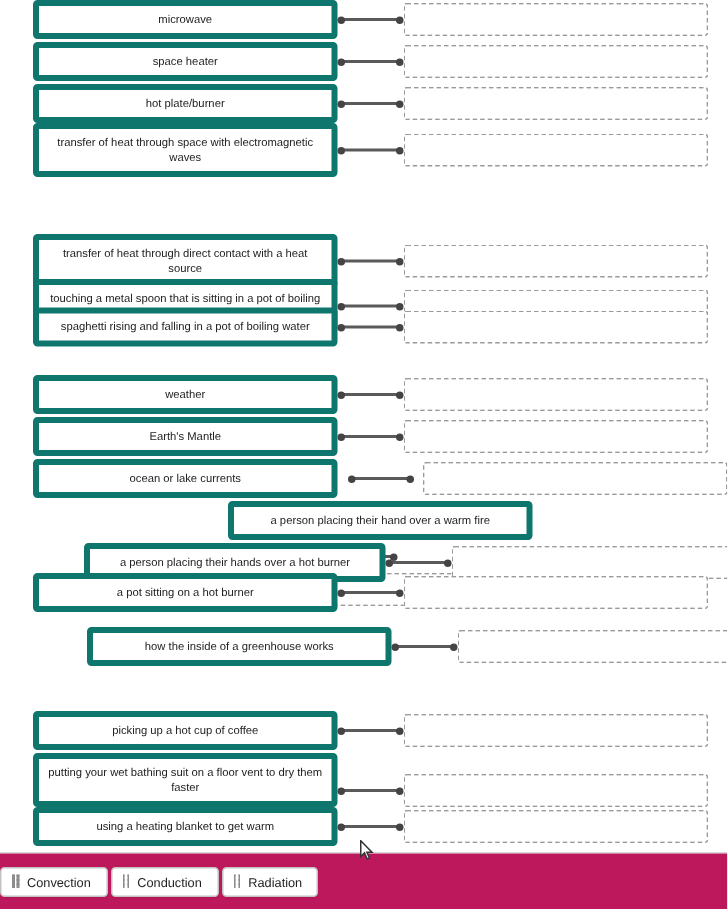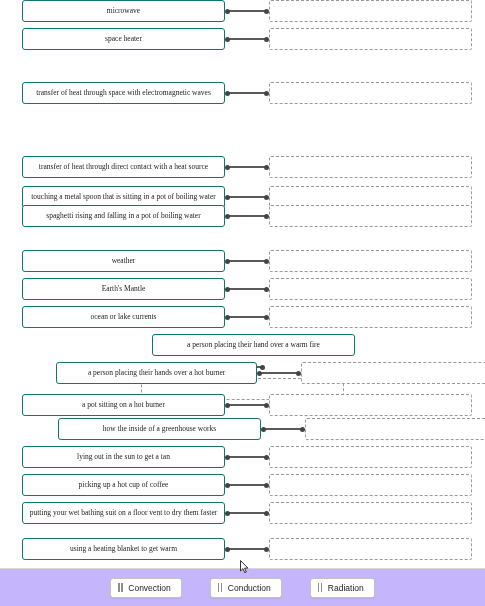--- a/index.html
+++ b/index.html
@@ -30,33 +30,32 @@
   .row {
     position: relative;
     width: 485px;
     display: flex;
     align-items: center;
   }
   .term-box {
     position: relative;
     width: 203px;
     margin-left: 22px;
-    border: 1px solid #0f766e;
+    border: 4px solid #0f766e;
     border-radius: 3px;
     background: #ffffff;
     color: #222222;
     font-size: 7.5px;
     line-height: 10px;
     text-align: center;
     padding: 4px 6px;
     display: flex;
     align-items: center;
     justify-content: center;
     min-height: 22px;
-    font-family: Liberation Serif, serif;
   }
   .connector {
     position: relative;
     width: 44px;
     height: 22px;
     display: flex;
     align-items: center;
     justify-content: center;
   }
   .conn-line {
@@ -93,25 +92,25 @@
     width: 485px;
     height: 1px;
     background: #d8d8d8;
   }
   #tray {
     position: absolute;
     left: 0;
     top: 569px;
     width: 485px;
     height: 37px;
-    background: #c4b5fd;
+    background: #be185d;
     display: flex;
     align-items: center;
-    justify-content: center;
-    gap: 28px;
+    justify-content: flex-start;
+    gap: 2px;
   }
   .chip {
     display: inline-flex;
     align-items: center;
     gap: 5px;
     border: 1px solid #c2c2c2;
     border-radius: 3px;
     background: #ffffff;
     color: #222222;
     font-size: 8.5px;
@@ -168,20 +167,31 @@
         <div class="term-box">
           <span>space heater</span>
         </div>
         <div class="connector">
           <div class="conn-line"></div>
           <div class="conn-dot left"></div>
           <div class="conn-dot right"></div>
         </div>
         <div class="drop-box"><span></span></div>
       </div>
+      <div class="row" style="position: absolute; top: 56px; left: 0px;">
+        <div class="term-box">
+          <span>hot plate/burner</span>
+        </div>
+        <div class="connector">
+          <div class="conn-line"></div>
+          <div class="conn-dot left"></div>
+          <div class="conn-dot right"></div>
+        </div>
+        <div class="drop-box"><span></span></div>
+      </div>
       <div class="row" style="position: absolute; top: 82px; left: 0px;">
         <div class="term-box">
           <span>transfer of heat through space with electromagnetic waves</span>
         </div>
         <div class="connector">
           <div class="conn-line"></div>
           <div class="conn-dot left"></div>
           <div class="conn-dot right"></div>
         </div>
         <div class="drop-box"><span></span></div>
@@ -234,21 +244,21 @@
         <div class="term-box">
           <span>weather</span>
         </div>
         <div class="connector">
           <div class="conn-line"></div>
           <div class="conn-dot left"></div>
           <div class="conn-dot right"></div>
         </div>
         <div class="drop-box"><span></span></div>
       </div>
-      <div class="row" style="position: absolute; top: 306px; left: 0px;">
+      <div class="row" style="position: absolute; top: 306px; left: 0px; justify-content: space-between;">
         <div class="term-box">
           <span>ocean or lake currents</span>
         </div>
         <div class="connector">
           <div class="conn-line"></div>
           <div class="conn-dot left"></div>
           <div class="conn-dot right"></div>
         </div>
         <div class="drop-box"><span></span></div>
       </div>
@@ -267,21 +277,21 @@
         <div class="term-box">
           <span>a person placing their hands over a hot burner</span>
         </div>
         <div class="connector">
           <div class="conn-line"></div>
           <div class="conn-dot left"></div>
           <div class="conn-dot right"></div>
         </div>
         <div class="drop-box"><span></span></div>
       </div>
-      <div class="row" style="position: absolute; top: 394px; left: 0px;">
+      <div class="row" style="position: absolute; top: 382px; left: 0px;">
         <div class="term-box">
           <span>a pot sitting on a hot burner</span>
         </div>
         <div class="connector">
           <div class="conn-line"></div>
           <div class="conn-dot left"></div>
           <div class="conn-dot right"></div>
         </div>
         <div class="drop-box"><span></span></div>
       </div>
@@ -289,43 +299,32 @@
         <div class="term-box">
           <span>how the inside of a greenhouse works</span>
         </div>
         <div class="connector">
           <div class="conn-line"></div>
           <div class="conn-dot left"></div>
           <div class="conn-dot right"></div>
         </div>
         <div class="drop-box"><span></span></div>
       </div>
-      <div class="row" style="position: absolute; top: 446px; left: 0px;">
-        <div class="term-box">
-          <span>lying out in the sun to get a tan</span>
-        </div>
-        <div class="connector">
-          <div class="conn-line"></div>
-          <div class="conn-dot left"></div>
-          <div class="conn-dot right"></div>
-        </div>
-        <div class="drop-box"><span></span></div>
-      </div>
       <div class="row" style="position: absolute; top: 474px; left: 0px;">
         <div class="term-box">
           <span>picking up a hot cup of coffee</span>
         </div>
         <div class="connector">
           <div class="conn-line"></div>
           <div class="conn-dot left"></div>
           <div class="conn-dot right"></div>
         </div>
         <div class="drop-box"><span></span></div>
       </div>
-      <div class="row" style="position: absolute; top: 502px; left: 0px;">
+      <div class="row" style="position: absolute; top: 502px; left: 0px; align-items: flex-end;">
         <div class="term-box">
           <span>putting your wet bathing suit on a floor vent to dry them faster</span>
         </div>
         <div class="connector">
           <div class="conn-line"></div>
           <div class="conn-dot left"></div>
           <div class="conn-dot right"></div>
         </div>
         <div class="drop-box"><span></span></div>
       </div>

